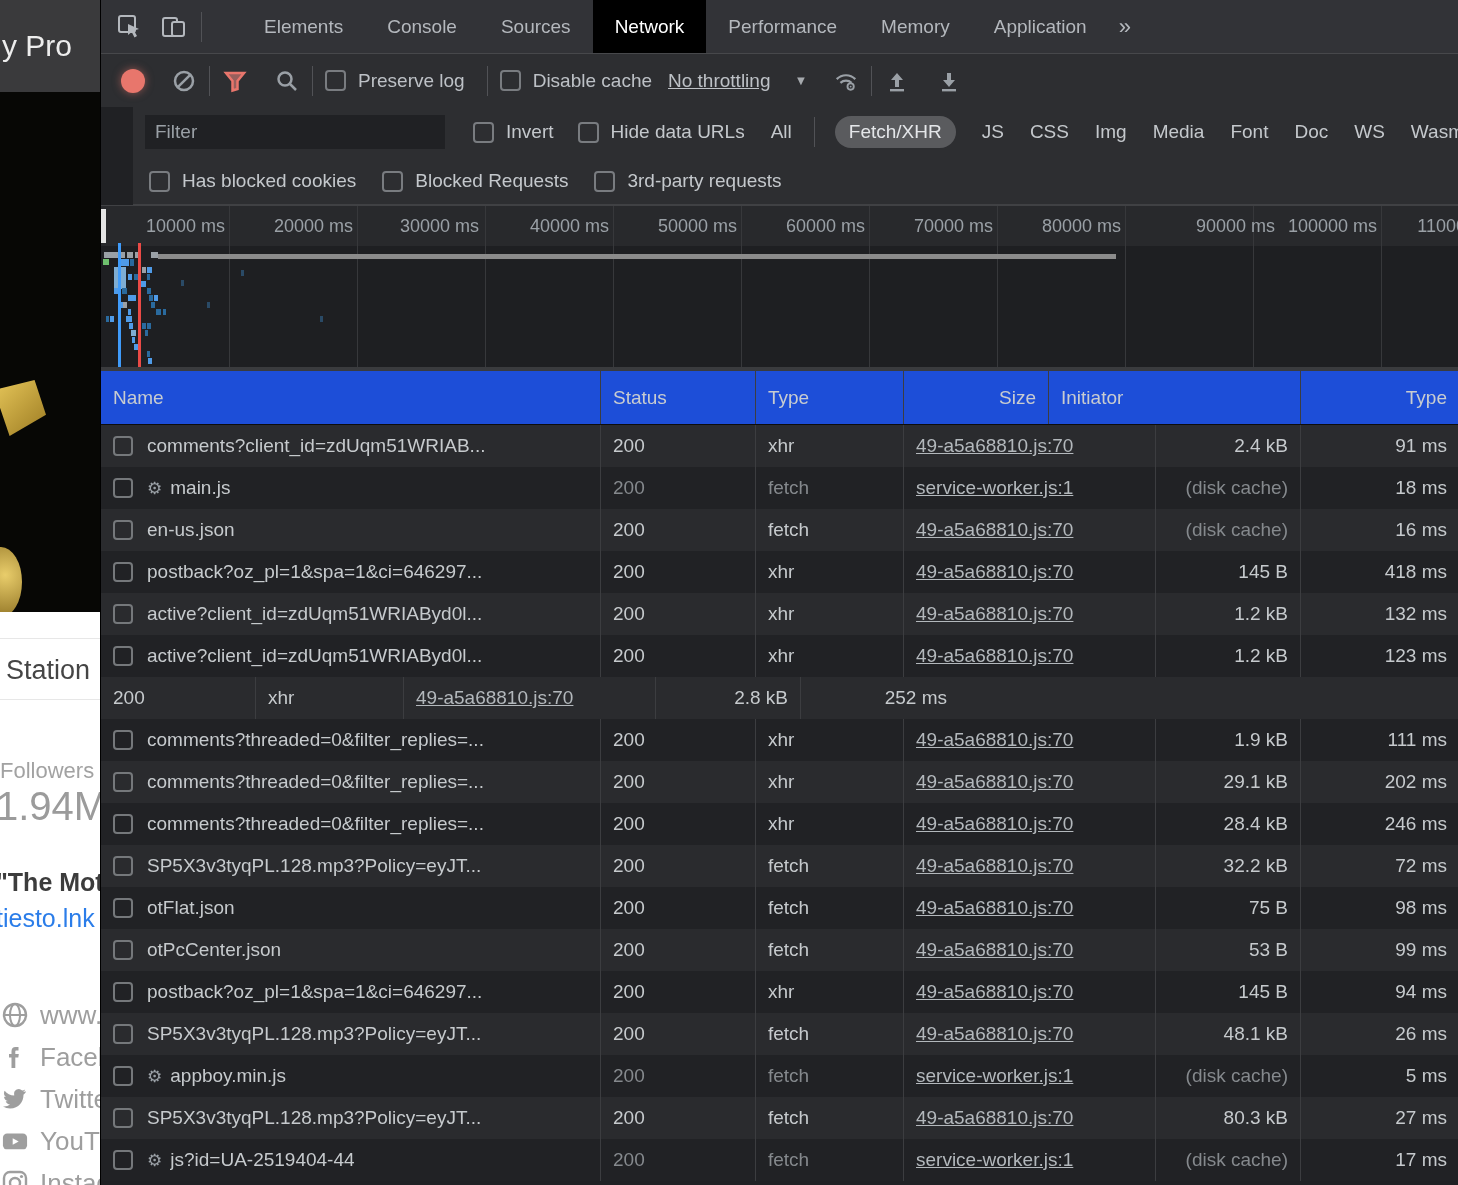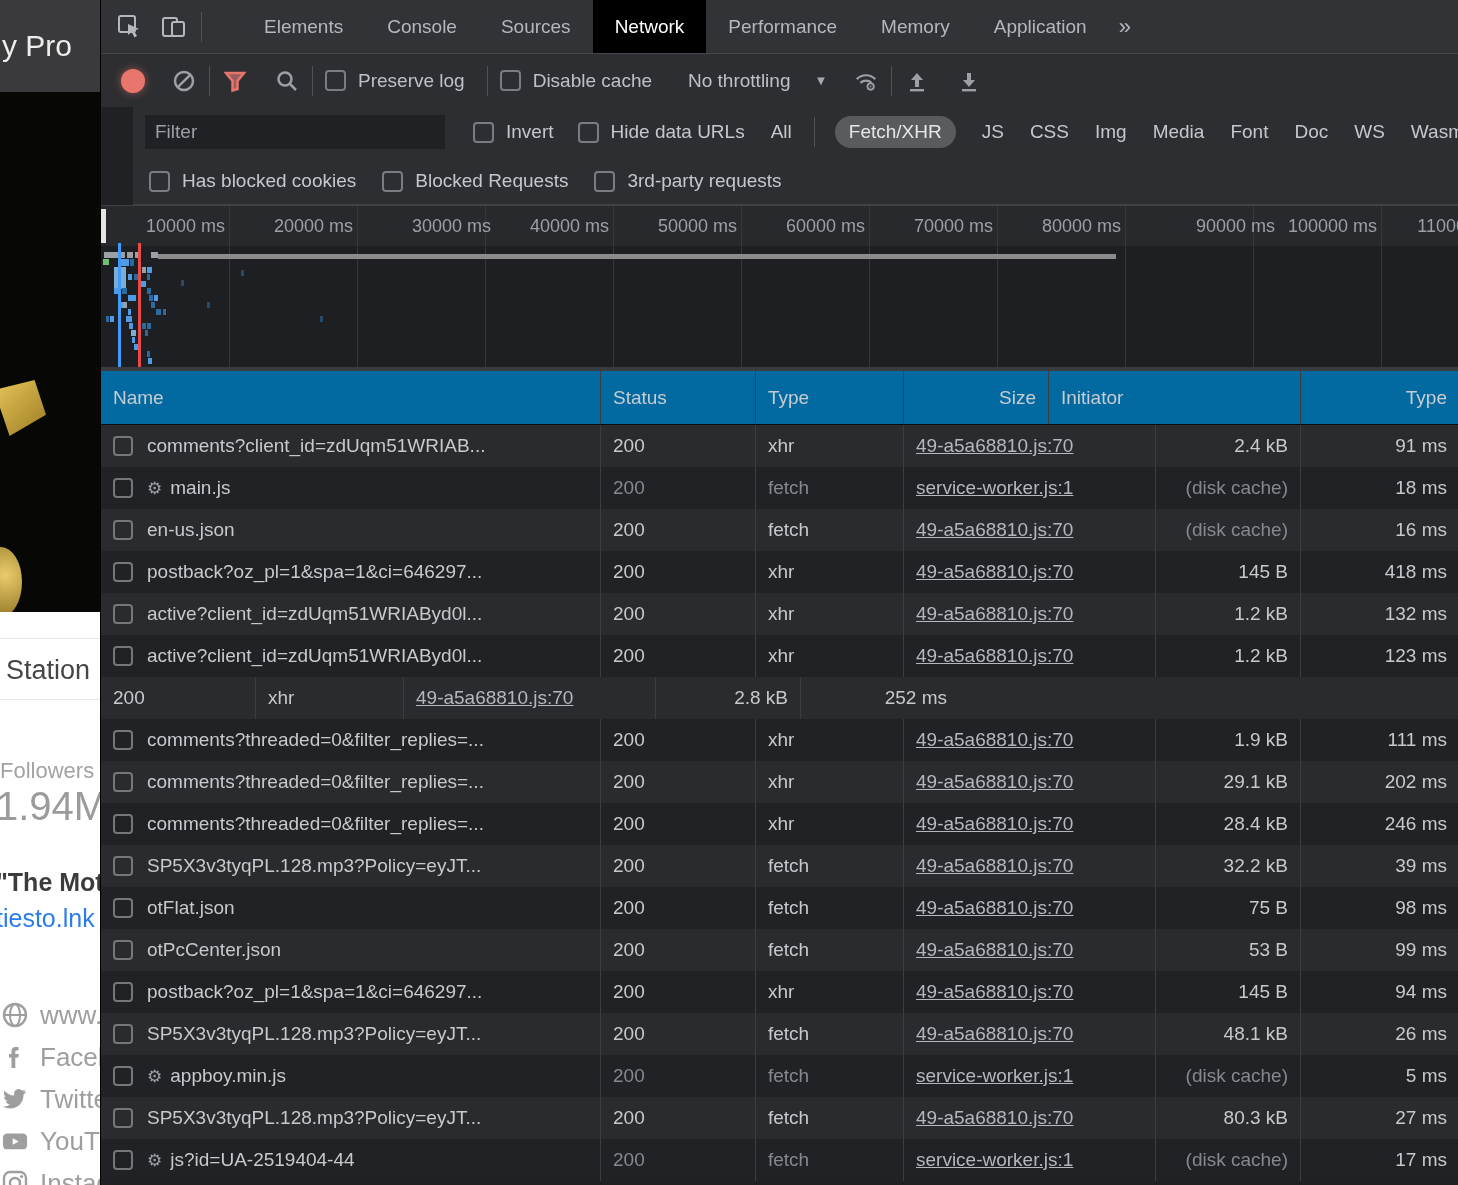--- a/index.html
+++ b/index.html
@@ -40,21 +40,21 @@
   .more-tabs { color:#b4b8bd; font-size:22px; padding:0 10px; }
 
   
   .toolbar { position:absolute; left:0; top:53px; width:1358px; height:54px; background:#2d2e31; border-top:1px solid #47484b;
     display:flex; align-items:center; color:#bdc1c6; font-size:19px; }
   .rec-dot { width:24px; height:24px; border-radius:50%; background:#e8766c; box-shadow:0 0 8px rgba(232,118,108,.55); margin-left:20px; }
   .icon24 { width:26px; height:26px; display:flex; align-items:center; justify-content:center; }
   .gap { margin-left:26px; }
   .cb { width:21px; height:21px; border:2px solid #797c80; border-radius:4px; background:transparent; flex:0 0 21px; }
   .cb-label { margin-left:12px; white-space:nowrap; }
-  .throttle { margin-left:36px; white-space:nowrap; }
+  .throttle { margin-left:16px; white-space:nowrap;text-decoration:underline; }
   .caret { margin-left:24px; font-size:13px; color:#a6aaae; }
 
   
   .filterbar { position:absolute; left:0; top:107px; width:1358px; height:98px; background:#2d2e31; border-bottom:1px solid #404144;
     color:#c4c8cc; font-size:19px;margin-left:32px; }
   .frow1 { position:absolute; left:0; top:0; width:1358px; height:50px; display:flex; align-items:center; }
   .filter-input { width:300px; height:34px; margin-left:12px; background:#202124; border:none; color:#9aa0a6;
     font-size:19px; padding:0 10px; font-family:"Liberation Sans", sans-serif; }
   .filter-input::placeholder { color:#9aa0a6; }
   .types { display:flex; align-items:center; }
@@ -70,21 +70,21 @@
   .tick { position:absolute; top:0; height:40px; line-height:40px; color:#9aa0a6; font-size:18px; text-align:right; width:110px; white-space:nowrap; }
   .ov-handle { position:absolute; left:0; top:3px; width:5px; height:34px; background:#e4e4e4; }
   .ov-line-blue { position:absolute; left:17px; top:37px; width:3px; height:124px; background:#3f9bfa; }
   .ov-line-red { position:absolute; left:37px; top:37px; width:3px; height:124px; background:#ea4a46; }
   .ov-longbar { position:absolute; left:57px; top:48px; width:958px; height:5px; background:#8b8b8b; }
   .ov-bar { position:absolute; }
   .ov-sep { position:absolute; left:0; top:161px; width:1358px; height:2px; background:#3a3b3e; }
 
   
   .grid { position:absolute; left:0; top:368px; width:1358px; height:817px; background:#202124; border-top:3px solid #3a3b3e; }
-  .ghead { display:flex; height:54px; background:#0369a1; border-bottom:1px solid #0d0d0d; color:#c8ccd0; font-size:19px; }
+  .ghead { display:flex; height:54px; background:#1d4ed8; border-bottom:1px solid #0d0d0d; color:#c8ccd0; font-size:19px; }
   .gcell { display:flex; align-items:center; padding:0 12px; border-right:1px solid #3c3d40; overflow:hidden; white-space:nowrap; }
   .c-name { width:500px; flex:0 0 500px; }
   .c-status { width:155px; flex:0 0 155px; }
   .c-type { width:148px; flex:0 0 148px; }
   .c-init { width:252px; flex:0 0 252px; }
   .c-size { width:145px; flex:0 0 145px; justify-content:flex-end; }
   .c-time { width:158px; flex:0 0 158px; justify-content:flex-end; border-right:none; }
   .grow { display:flex; height:42px; color:#c6cacd; font-size:19px; }
   .grow.odd { background:#2a2b2e; }
   .grow.even { background:#212225; }
@@ -276,21 +276,21 @@
   </div>
 
   <div class="overview" id="overview">
     <div class="ruler"></div>
     <div id="ov-extras">
         <div class="gridline" style="left: 128px;"></div>
         <div class="tick" style="left: 14px;">10000 ms</div>
         <div class="gridline" style="left: 256px;"></div>
         <div class="tick" style="left: 142px;">20000 ms</div>
         <div class="gridline" style="left: 384px;"></div>
-        <div class="tick" style="left: 280px;">30000 ms</div>
+        <div class="tick" style="left: 268px;">30000 ms</div>
         <div class="gridline" style="left: 512px;"></div>
         <div class="tick" style="left: 398px;">40000 ms</div>
         <div class="gridline" style="left: 640px;"></div>
         <div class="tick" style="left: 526px;">50000 ms</div>
         <div class="gridline" style="left: 768px;"></div>
         <div class="tick" style="left: 654px;">60000 ms</div>
         <div class="gridline" style="left: 896px;"></div>
         <div class="tick" style="left: 782px;">70000 ms</div>
         <div class="gridline" style="left: 1024px;"></div>
         <div class="tick" style="left: 910px;">80000 ms</div>
@@ -491,21 +491,21 @@
           <div class="gcell c-name">
             <span class="rowcb"></span>
             <span class="name-txt">SP5X3v3tyqPL.128.mp3?Policy=eyJT...</span>
           </div>
           <div class="gcell c-status">200</div>
           <div class="gcell c-type">fetch</div>
           <div class="gcell c-init">
             <span class="init-link">49-a5a68810.js:70</span>
           </div>
           <div class="gcell c-size">32.2 kB</div>
-          <div class="gcell c-time">39 ms</div>
+          <div class="gcell c-time">72 ms</div>
         </div>
         <div class="grow even">
           <div class="gcell c-name">
             <span class="rowcb"></span>
             <span class="name-txt">otFlat.json</span>
           </div>
           <div class="gcell c-status">200</div>
           <div class="gcell c-type">fetch</div>
           <div class="gcell c-init">
             <span class="init-link">49-a5a68810.js:70</span>

